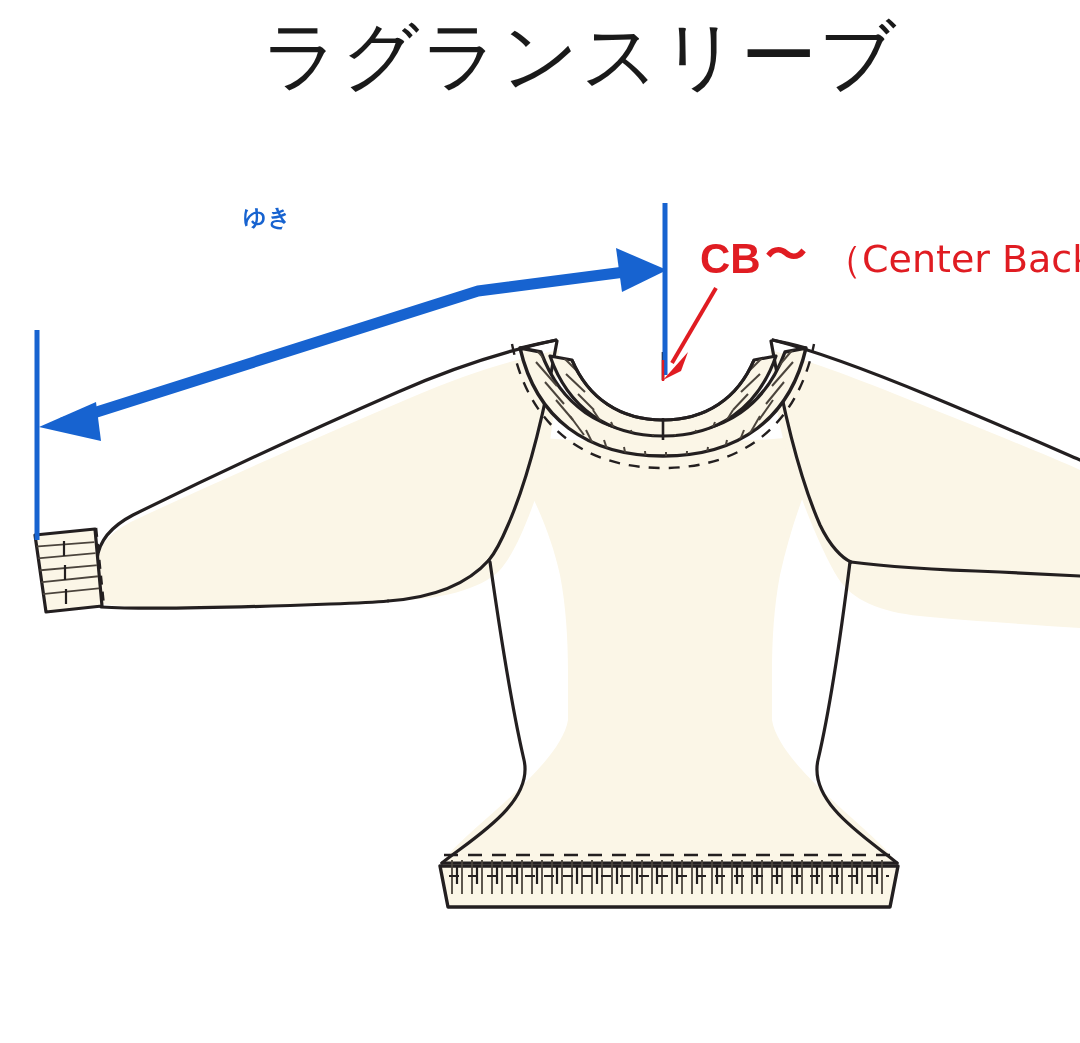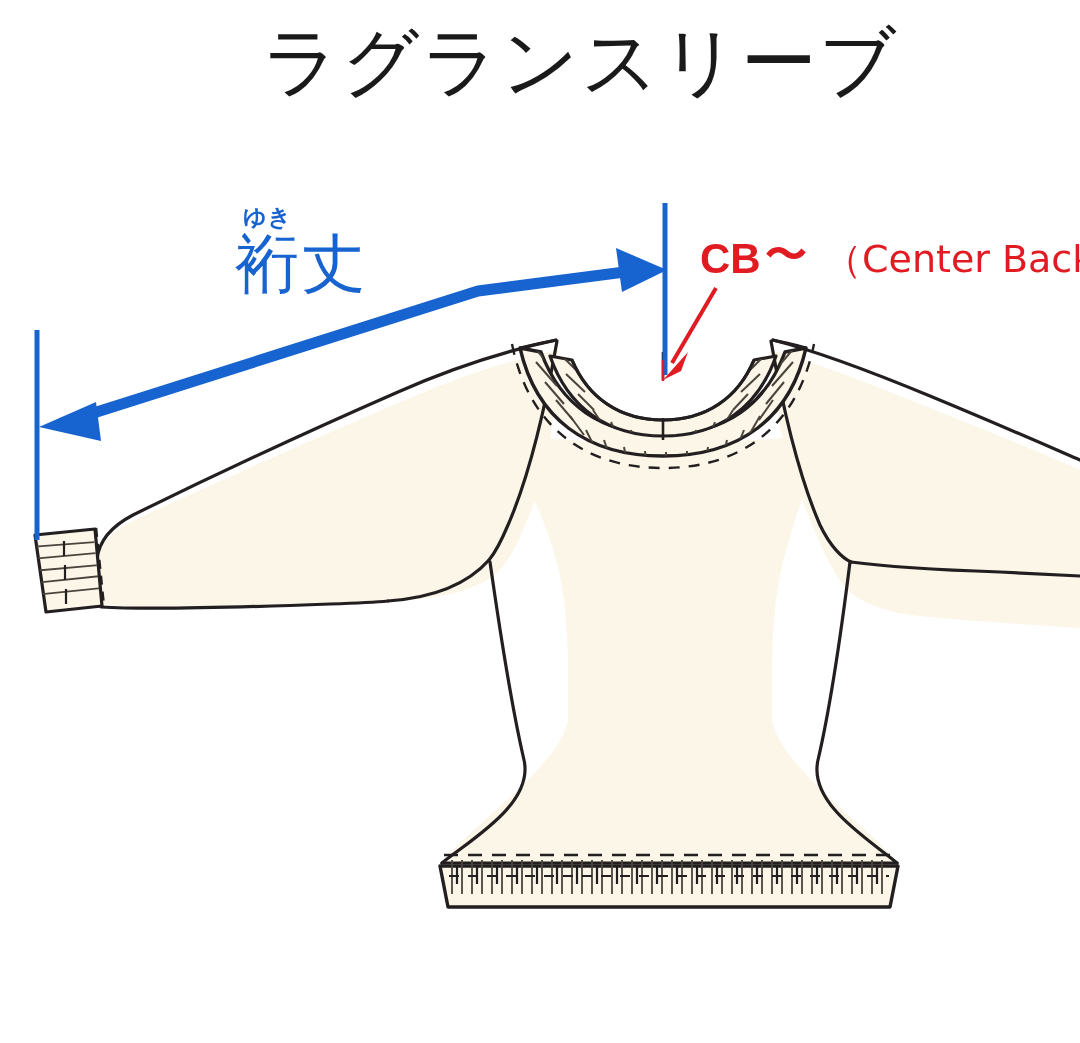--- a/index.html
+++ b/index.html
@@ -38,21 +38,21 @@
     white-space: pre;
     pointer-events: auto;
   }
   #page-title-text {
     left: 262px;
     top: 24px;
     font-size: 76px;
     line-height: 1;
     letter-spacing: 2px;
     color: #1a1a1a;
-    font-family: Liberation Sans, sans-serif;
+    font-family: Liberation Mono, monospace;
     font-weight: 400;
   }
   #yuki-furigana {
     left: 243px;
     top: 206px;
     font-size: 23px;
     line-height: 1;
     letter-spacing: 1px;
     color: #1763D0;
     font-family: "DejaVu Sans", "Liberation Sans", sans-serif;
@@ -387,21 +387,20 @@
       <polygon points="663,380 688,352 681,371" fill="#E01C22"></polygon>
       <line x1="663" y1="360" x2="663" y2="381" stroke="#E01C22" stroke-width="2.4"></line>
     </g>
   </svg>
 
   <div class="txt-layer">
     <div class="txt" id="page-title-text">ラグランスリーブ</div>
 
     <div class="txt" id="yuki-furigana">ゆき</div>
 
-    <div class="txt" id="yuki-label">裄丈</div>
 
     <div class="txt" id="cb-abbr">CB</div>
 
     <div class="txt" id="cb-tilde">〜</div>
 
     <div class="txt" id="cb-full">（Center Back）</div>
   </div>
 
 </div>
 

